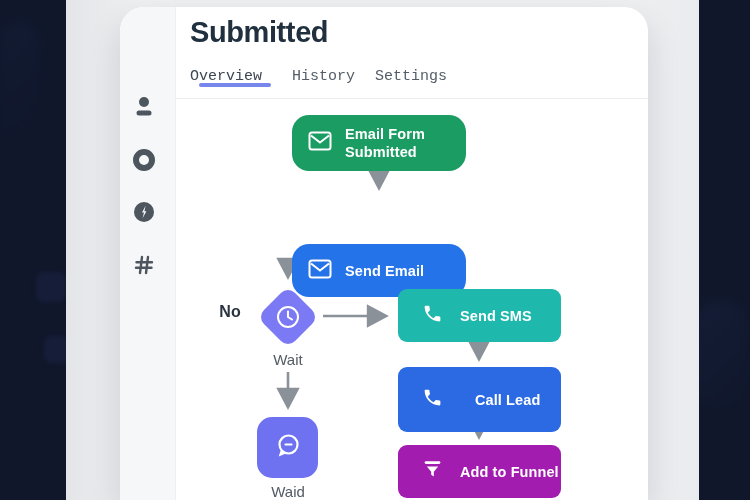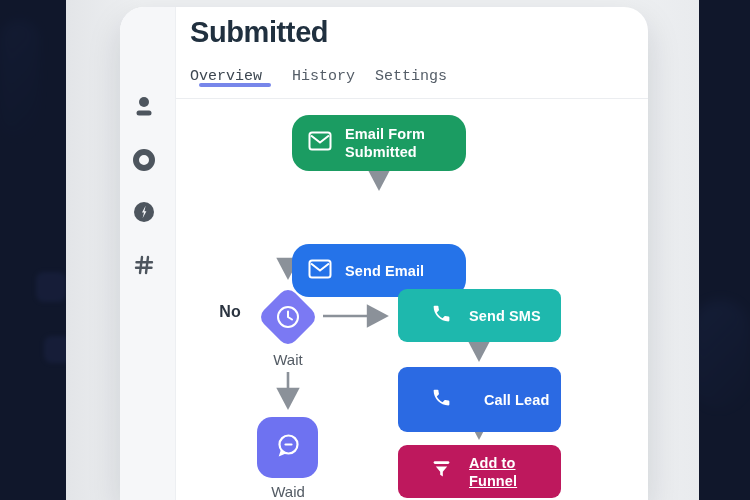--- a/index.html
+++ b/index.html
@@ -36,21 +36,21 @@
   .tab.active { color:#3d4751; }
   .tab-underline { position:absolute; left:9px; bottom:-2px; height:4px; width:72px;
                    border-radius:3px; background:#7786ea; }
 
   
   .node { position:absolute; display:flex; align-items:center; border-radius:9px;
           color:#fff; cursor:pointer; }
   .node .lbl { font-size:14.5px; font-weight:700; line-height:18px; letter-spacing:.1px; width:118px; }
   .node svg { flex:none; }
   .n-left  { width:174px; padding-left:16px; gap:13px;border-radius:17px; }
-  .n-right { width:163px; padding-left:33px; gap:17px; }
+  .n-right { width:163px; padding-left:24px; gap:17px; }
 
   .diamond { position:absolute; left:266px; top:295px; width:44px; height:44px;
              background:#7b79f3; border-radius:10px; transform:rotate(45deg); cursor:pointer; }
   .diamond-ic { position:absolute; left:274px; top:303px; width:28px; height:28px; pointer-events:none; }
 
   .sq-node { position:absolute; left:257px; top:417px; width:61px; height:61px;
              background:#6e72f1; border-radius:15px; cursor:pointer;
              display:flex; align-items:center; justify-content:center; }
 
   .flow-cap { position:absolute; font-size:15px; color:#535b64; text-align:center; }
@@ -169,21 +169,21 @@
 
   <div class="node n-right" style="left: 398px; top: 367px; height: 65px; background: rgb(43, 106, 227); gap: 32px;">
     <span>
       <svg viewBox="0 0 24 24" width="21" height="21" fill="#fff">
         <path d="M6.62 10.79c1.44 2.83 3.76 5.14 6.59 6.59l2.2-2.21c.27-.27.67-.36 1.02-.24 1.12.37 2.33.57 3.57.57.55 0 1 .45 1 1V20c0 .55-.45 1-1 1-9.39 0-17-7.61-17-17 0-.55.45-1 1-1h3.5c.55 0 1 .45 1 1 0 1.25.2 2.45.57 3.57.11.35.03.74-.25 1.02l-2.2 2.2z"></path>
       </svg>
     </span>
     <span class="lbl">Call Lead</span>
   </div>
 
-  <div class="node n-right" style="left: 398px; top: 445px; height: 53px; background: #be185d; text-decoration: underline;">
+  <div class="node n-right" style="left: 398px; top: 445px; height: 53px; background: #a21caf;">
     <span>
       <svg viewBox="0 0 24 24" width="21" height="21" fill="#fff">
         <rect x="3" y="2.5" width="18" height="3.2" rx="1.6"></rect>
         <path d="M5.5 8.5 h13 l-5 6 v5.5 l-3 -1.9 v-3.6 z"></path>
       </svg>
     </span>
     <span class="lbl">Add to Funnel</span>
   </div>
 
   <div class="sq-node" style="background: rgb(110, 114, 241);">

